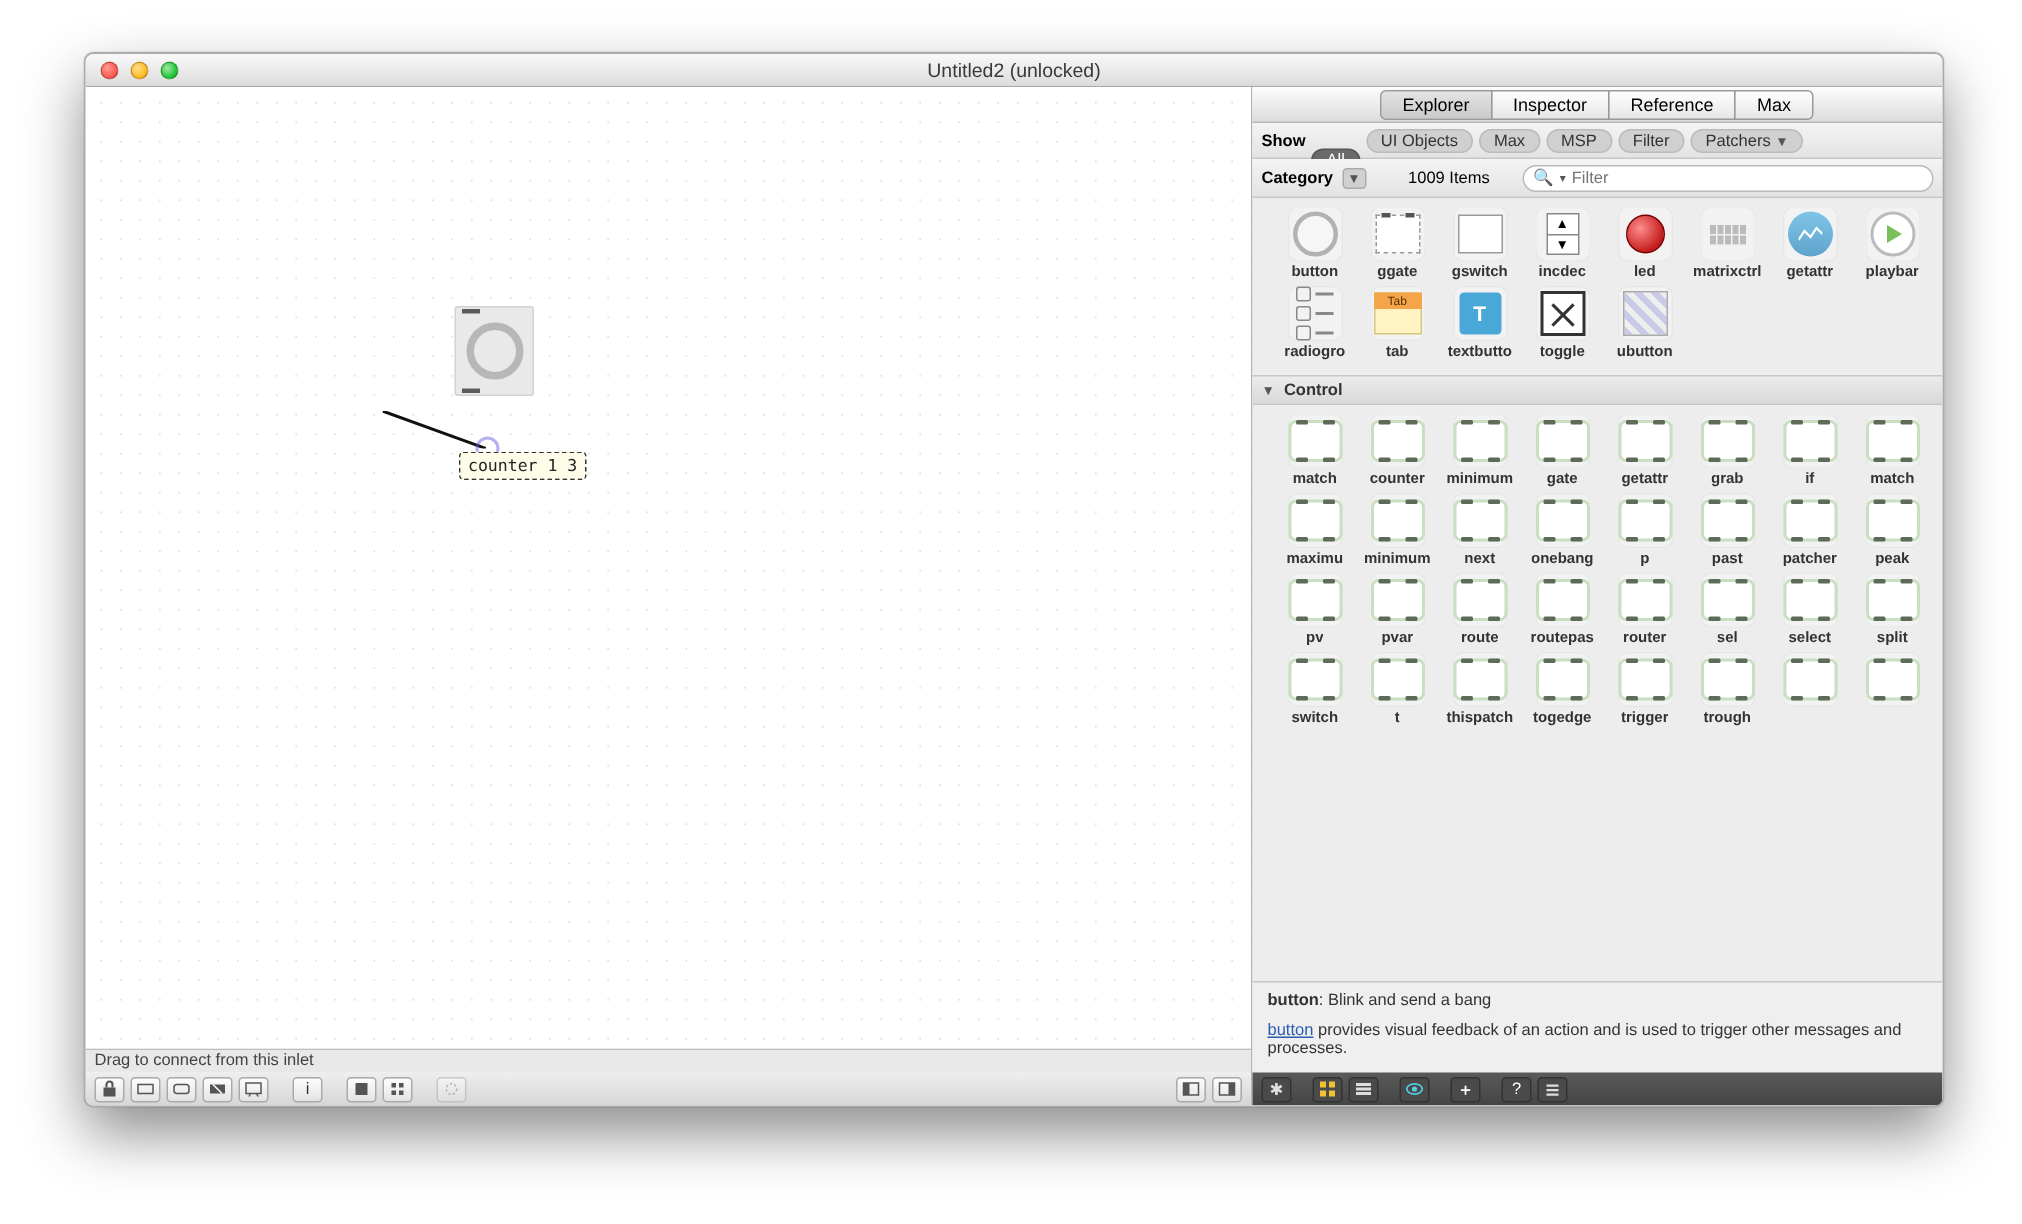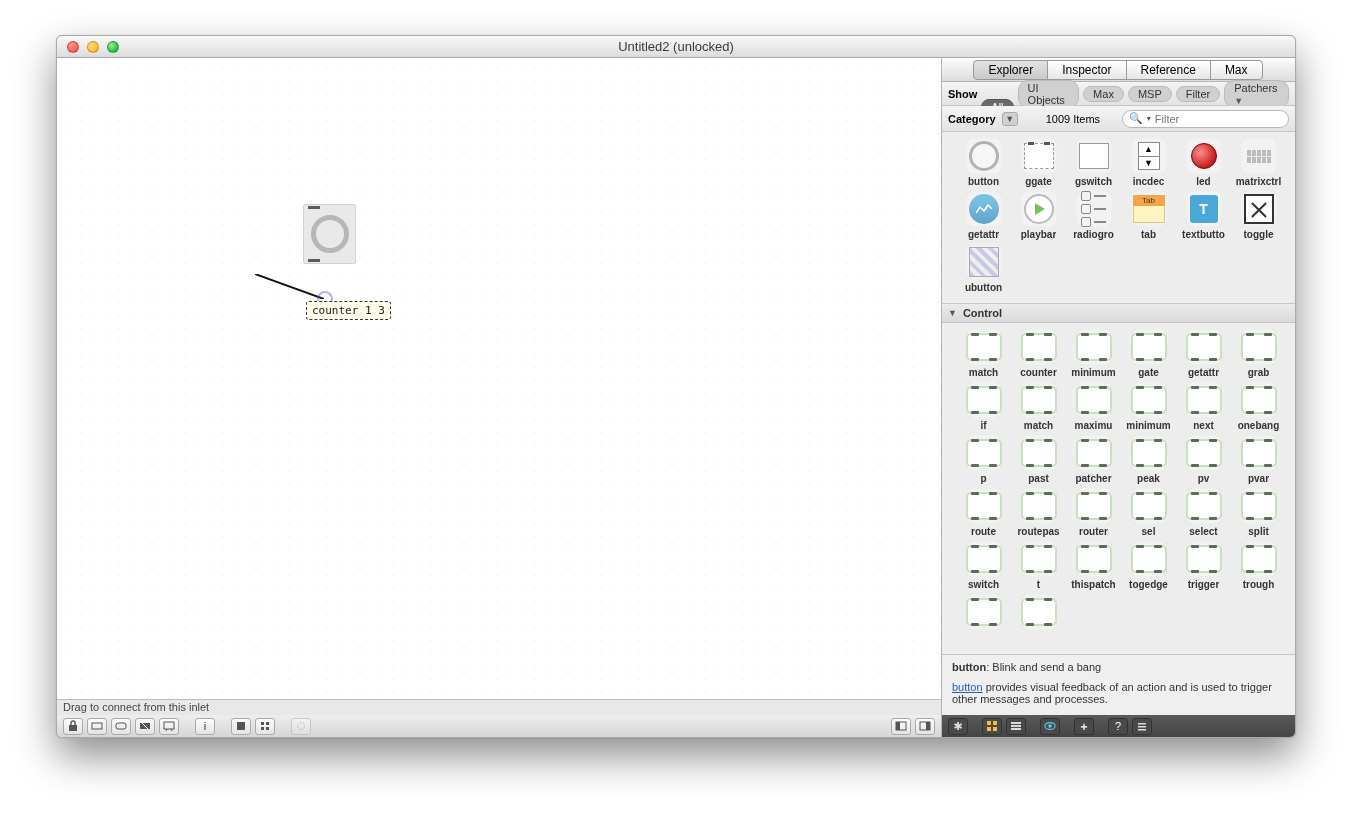--- a/index.html
+++ b/index.html
@@ -68,21 +68,21 @@
   .ltoolbar, .rtoolbar {
     height: 22px; background: linear-gradient(#eee,#d6d6d6);
     display: flex; align-items: center; gap: 4px; padding: 0 6px;
   }
   .tbtn { width: 20px; height: 17px; background: linear-gradient(#fdfdfd,#e3e3e3);
     border: 1px solid #aaa; border-radius: 3px; display:flex;align-items:center;justify-content:center;
     font-size: 11px; color:#333; }
   .tbtn svg { width: 12px; height: 12px; }
   .ltoolbar .spacer, .rtoolbar .spacer { flex: 1; }
   
-  .side { width: 353px; display: flex; flex-direction: column; background: #ededed; }
+  .side { width: 460px; display: flex; flex-direction: column; background: #ededed; }
   .tabs {
     height: 24px; background: linear-gradient(#fdfdfd,#dcdcdc);
     display: flex; align-items: center; justify-content: center; gap: 0;
     border-bottom: 1px solid #b5b5b5;
   }
   .tab {
     font-size: 12px; padding: 2px 14px; border: 1px solid #999;
     background: linear-gradient(#fff,#e6e6e6); margin-left: -1px; cursor: default;
   }
   .tab.active { background: linear-gradient(#e4e4e4,#c9c9c9); }

